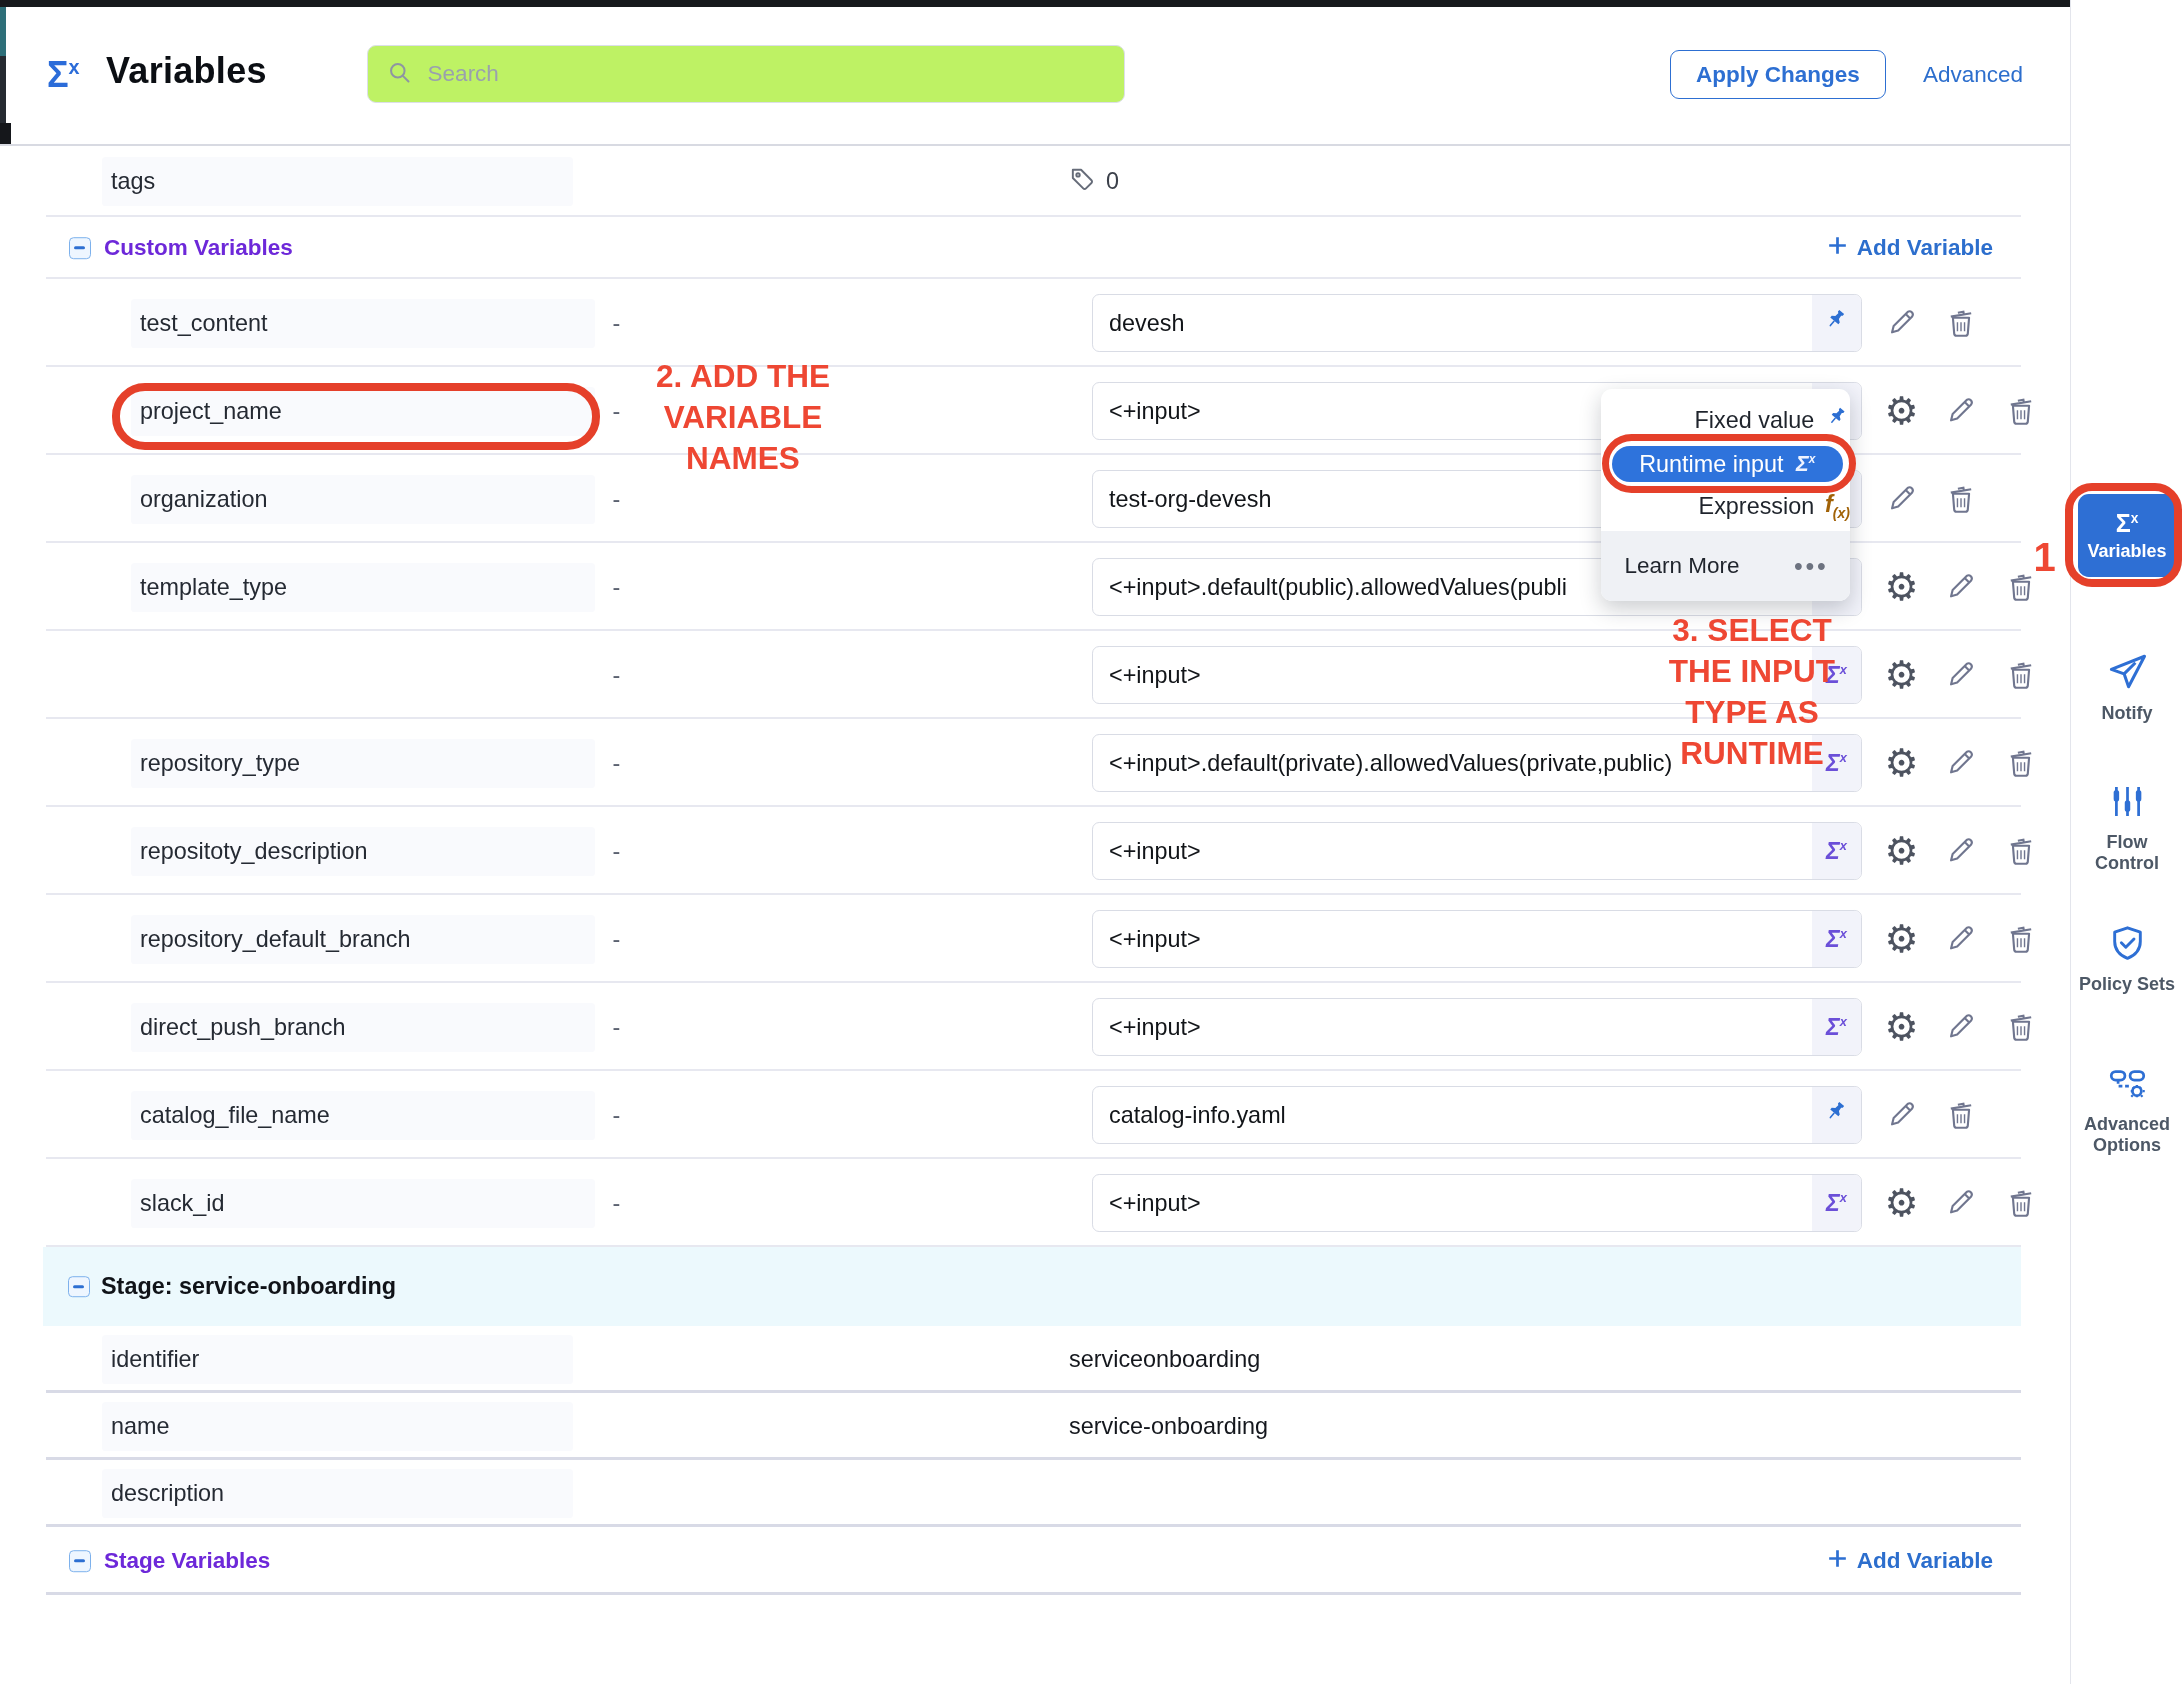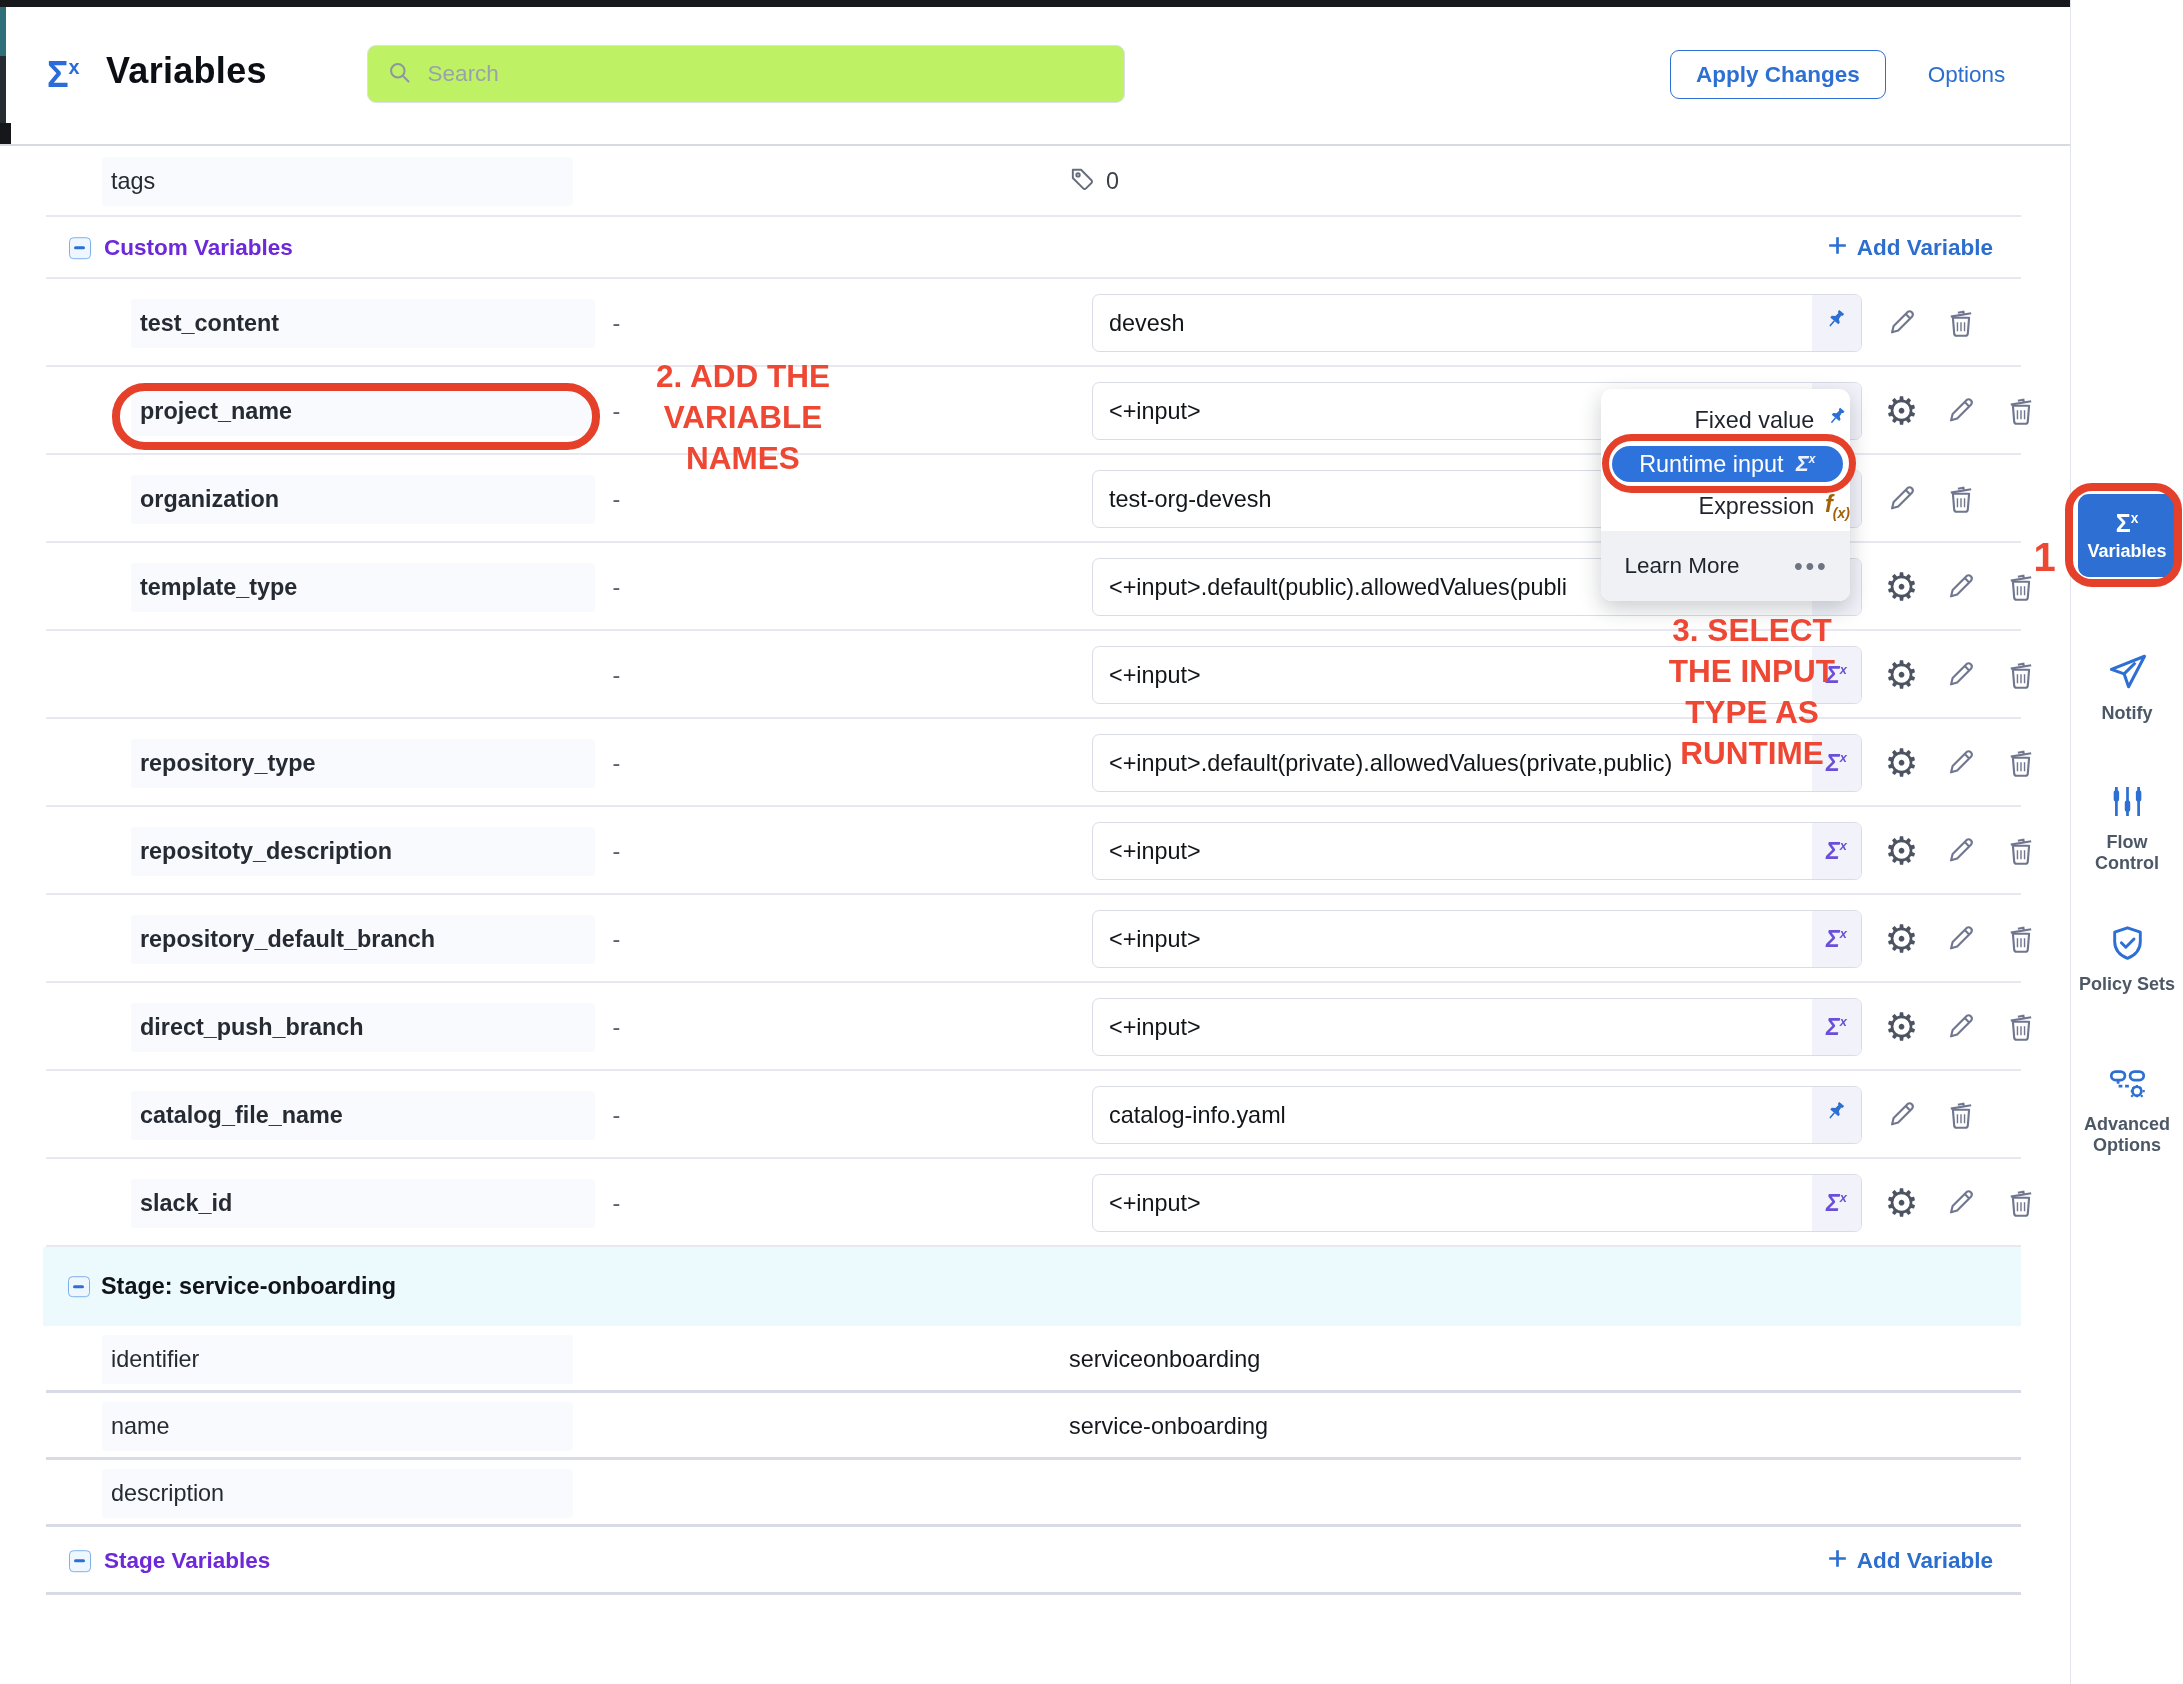--- a/index.html
+++ b/index.html
@@ -22,21 +22,21 @@
   .discard{position:absolute;left:1917px;top:43px;width:99px;height:49px;background:none;border:none;color:#2c6ecd;font-size:22.5px;font-weight:500;font-family:inherit;cursor:pointer;}
   .hdr-divider{position:absolute;left:0;top:144px;width:2070px;height:1.8px;background:#d8dae2;}
   
   #rows{position:absolute;left:0;top:146px;width:2070px;}
   .row{position:relative;width:2070px;}
   .row-tags{height:71px;} .row-section{height:62px;} .row-var{height:88px;}
   .row-stage{height:79px;} .row-info{height:67px;} .row-section2{height:68px;}
   .rdiv{position:absolute;left:46px;right:49px;bottom:0;height:1.8px;background:#e7e8f0;}
   .rdiv.stagey{height:2.7px;background:#d8dae6;}
   .pill{position:absolute;background:#f9fafd;border-radius:3.6px;height:49px;display:flex;align-items:center;padding-left:9px;box-sizing:border-box;font-size:23.4px;color:#252a33;}
-  .row-var .pill{left:131px;width:464px;top:20px;font-weight:bold;}
+  .row-var .pill{left:131px;width:464px;top:20px;}
   .row-tags .pill{left:102px;width:471px;top:10.8px;}
   .row-info .pill{left:102px;width:471px;top:9px;}
   .dash{position:absolute;left:603px;top:0;height:100%;width:27px;display:flex;align-items:center;justify-content:center;font-size:23.4px;color:#5b6170;}
   .vinput{position:absolute;left:1092px;top:15.3px;width:770px;height:58px;box-sizing:border-box;border:1.4px solid #d9dce5;border-radius:7.2px;background:#fff;display:flex;align-items:center;padding-left:16px;font-size:23.4px;color:#121519;overflow:hidden;white-space:nowrap;}
   .suffix{position:absolute;right:0;top:0;bottom:0;width:49px;background:#f2f3fa;border-radius:0 5.4px 5.4px 0;display:flex;align-items:center;justify-content:center;cursor:pointer;}
   .sig-purple{font-size:23.4px;font-weight:700;color:#6b4fd8;font-style:italic;}
   .iconwrap{position:absolute;left:1878px;top:0;height:100%;display:flex;align-items:center;gap:12.6px;}
   .iconbtn{width:47px;display:flex;justify-content:center;cursor:pointer;}
   .gear{font-family:"DejaVu Sans",sans-serif;font-size:38px;color:#4d5360;line-height:1;}
   .tagsval{position:absolute;left:1068px;top:0;height:100%;display:flex;align-items:center;gap:9px;font-size:23.4px;color:#3b404a;}
@@ -88,21 +88,21 @@
     <span class="logo sigmax">Σ<sup>x</sup></span>
     <h1>Variables</h1>
     <div class="search">
       <span><svg viewBox="0 0 24 24" width="27" height="27" fill="none" stroke="#8e95a2" stroke-width="1.8" stroke-linecap="round">
             <circle cx="10.5" cy="10.5" r="6"></circle>
             <path d="M15 15l5 5"></path>
           </svg></span>
       <input placeholder="Search" style="">
     </div>
     <button class="apply">Apply Changes</button>
-    <button class="discard">Options</button>
+    <button class="discard">Advanced</button>
   </header>
   <div class="hdr-divider"></div>
 
   <main id="rows">
       <div class="row row-tags">
         <div class="pill">
           <span>tags</span>
         </div>
         <div class="tagsval">
           <span><svg viewBox="0 0 24 24" width="29" height="29" fill="none" stroke="#666c79" stroke-width="1.6">

